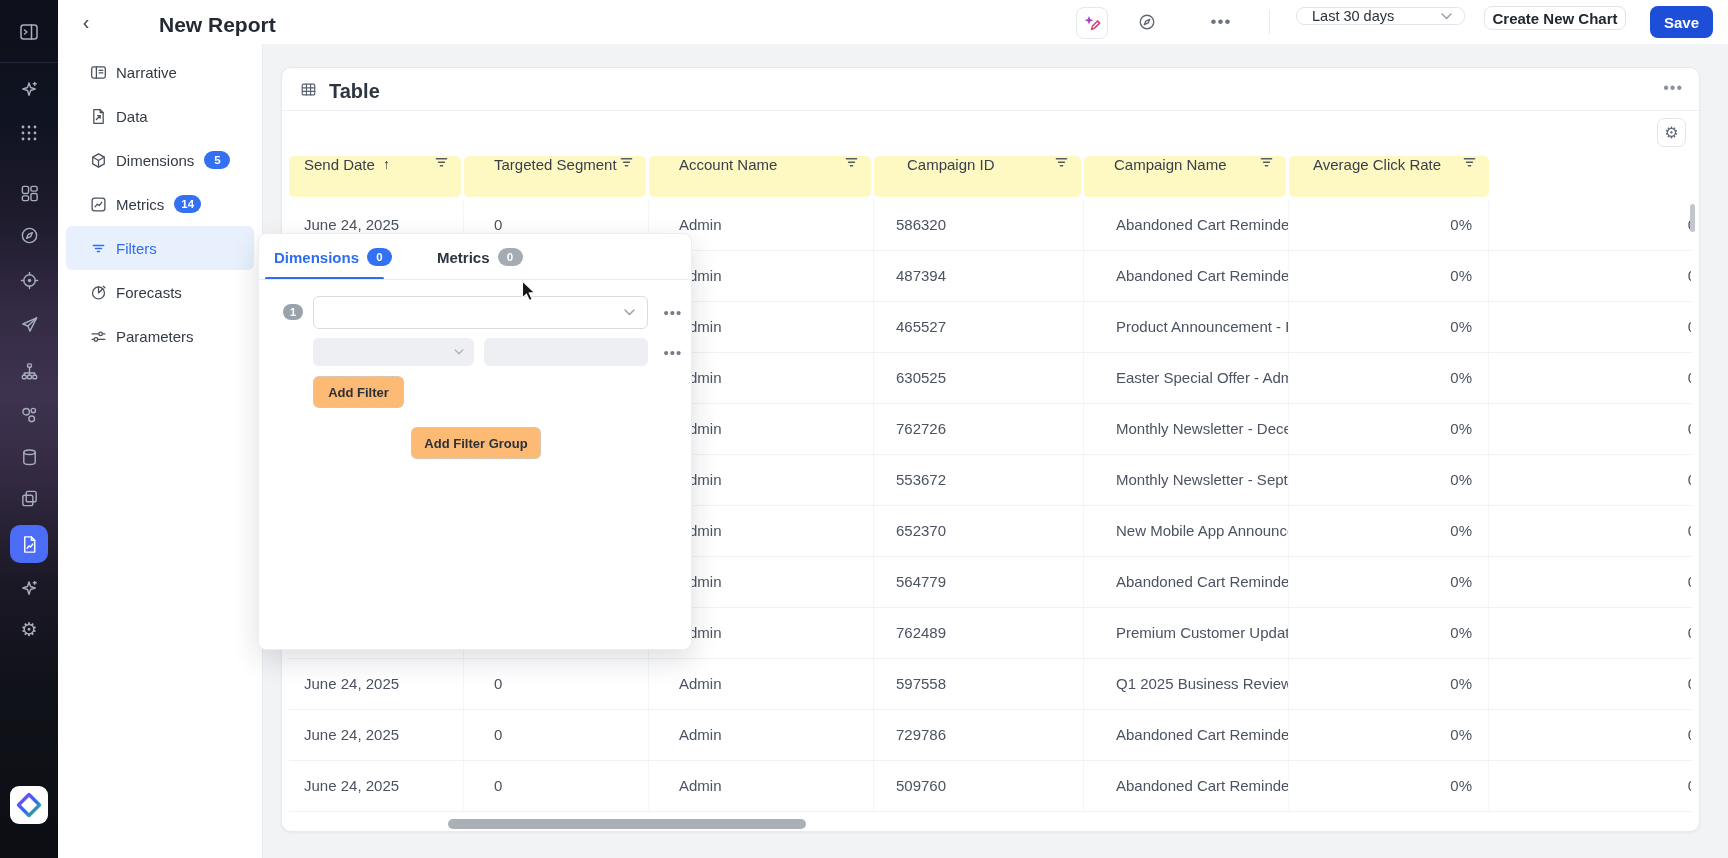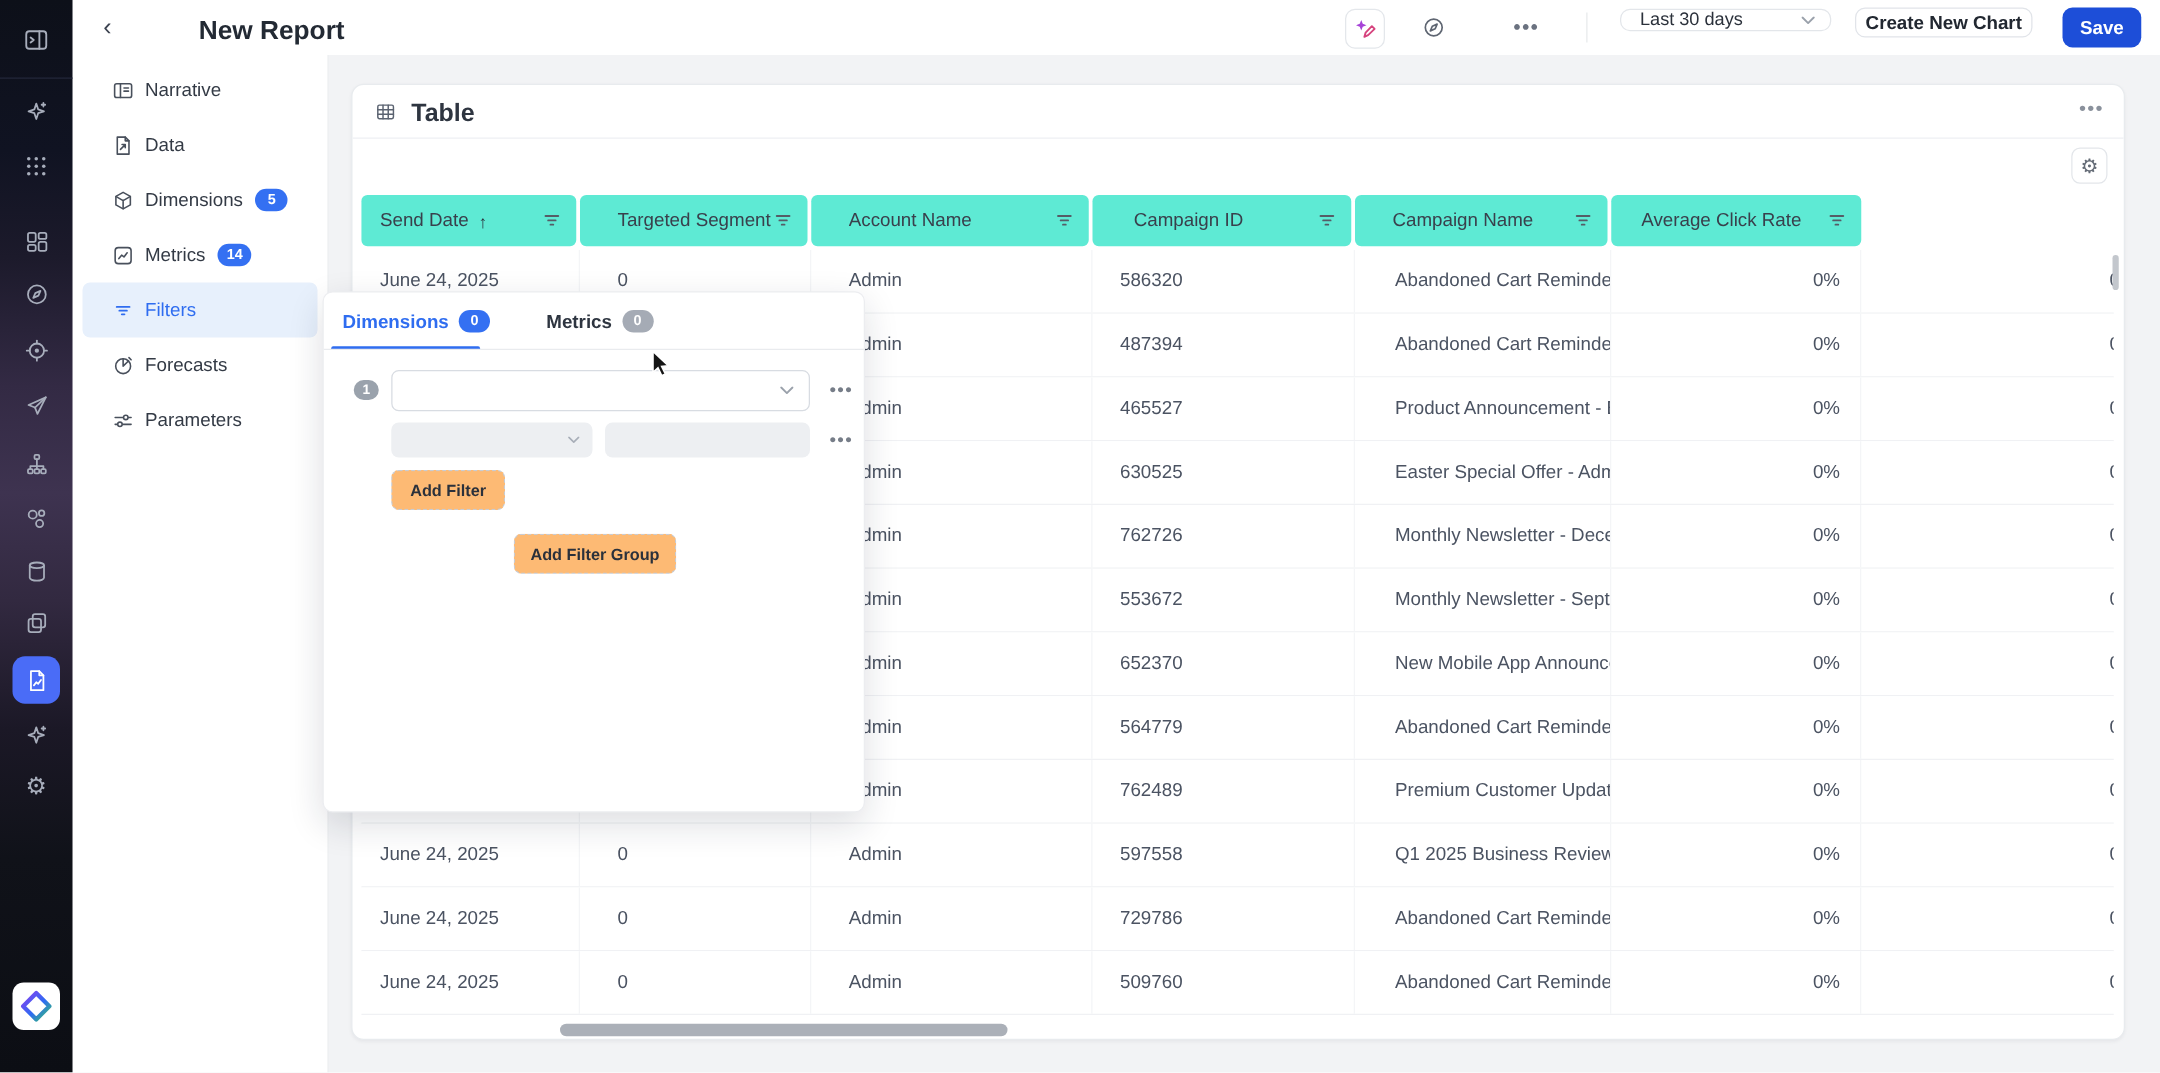--- a/index.html
+++ b/index.html
@@ -82,21 +82,21 @@
     position:absolute;right:13px;top:50px;width:27px;height:27px;border:1px solid #e3e6ea;border-radius:7px;
     display:flex;align-items:center;justify-content:center;color:#646b76;font-size:16px;cursor:pointer;background:#fff;
   }
 
   .viewport{position:absolute;left:7px;top:84px;width:1402px;height:679px;overflow:hidden;}
   .grid7{display:grid;grid-template-columns:175px 185px 225px 210px 205px 200px 225px;}
   .thead{position:absolute;left:0;top:4px;width:1425px;}
   .hcell{padding-right:3px;box-sizing:border-box;}
   .hcell:last-child{padding-right:0;}
   .hblock{
-    height:41px;background:#5eead4;border-radius:5px;display:flex;align-items:center;
+    height:41px;background:#fef9c3;border-radius:5px;display:flex;
     box-sizing:border-box;padding-right:13px;cursor:pointer;
   }
   .hlabel{font-size:15px;color:#39404c;white-space:nowrap;overflow:hidden;}
   .sort-arrow{margin-left:8px;font-size:14px;color:#2b323c;}
   .fico{margin-left:auto;flex:0 0 auto;}
   .hp1{padding-left:15px;} .hp2{padding-left:30px;} .hp3{padding-left:30px;gap:28px;} .hp4{padding-left:33px;}
   .hp5{padding-left:30px;} .hp6{padding-left:24px;} .hp7{padding-left:32px;}
 
   .tbody{position:absolute;left:0;top:48px;width:1425px;}
   .trow{height:50px;border-bottom:1px solid #f0f1f4;background:#fff;}

